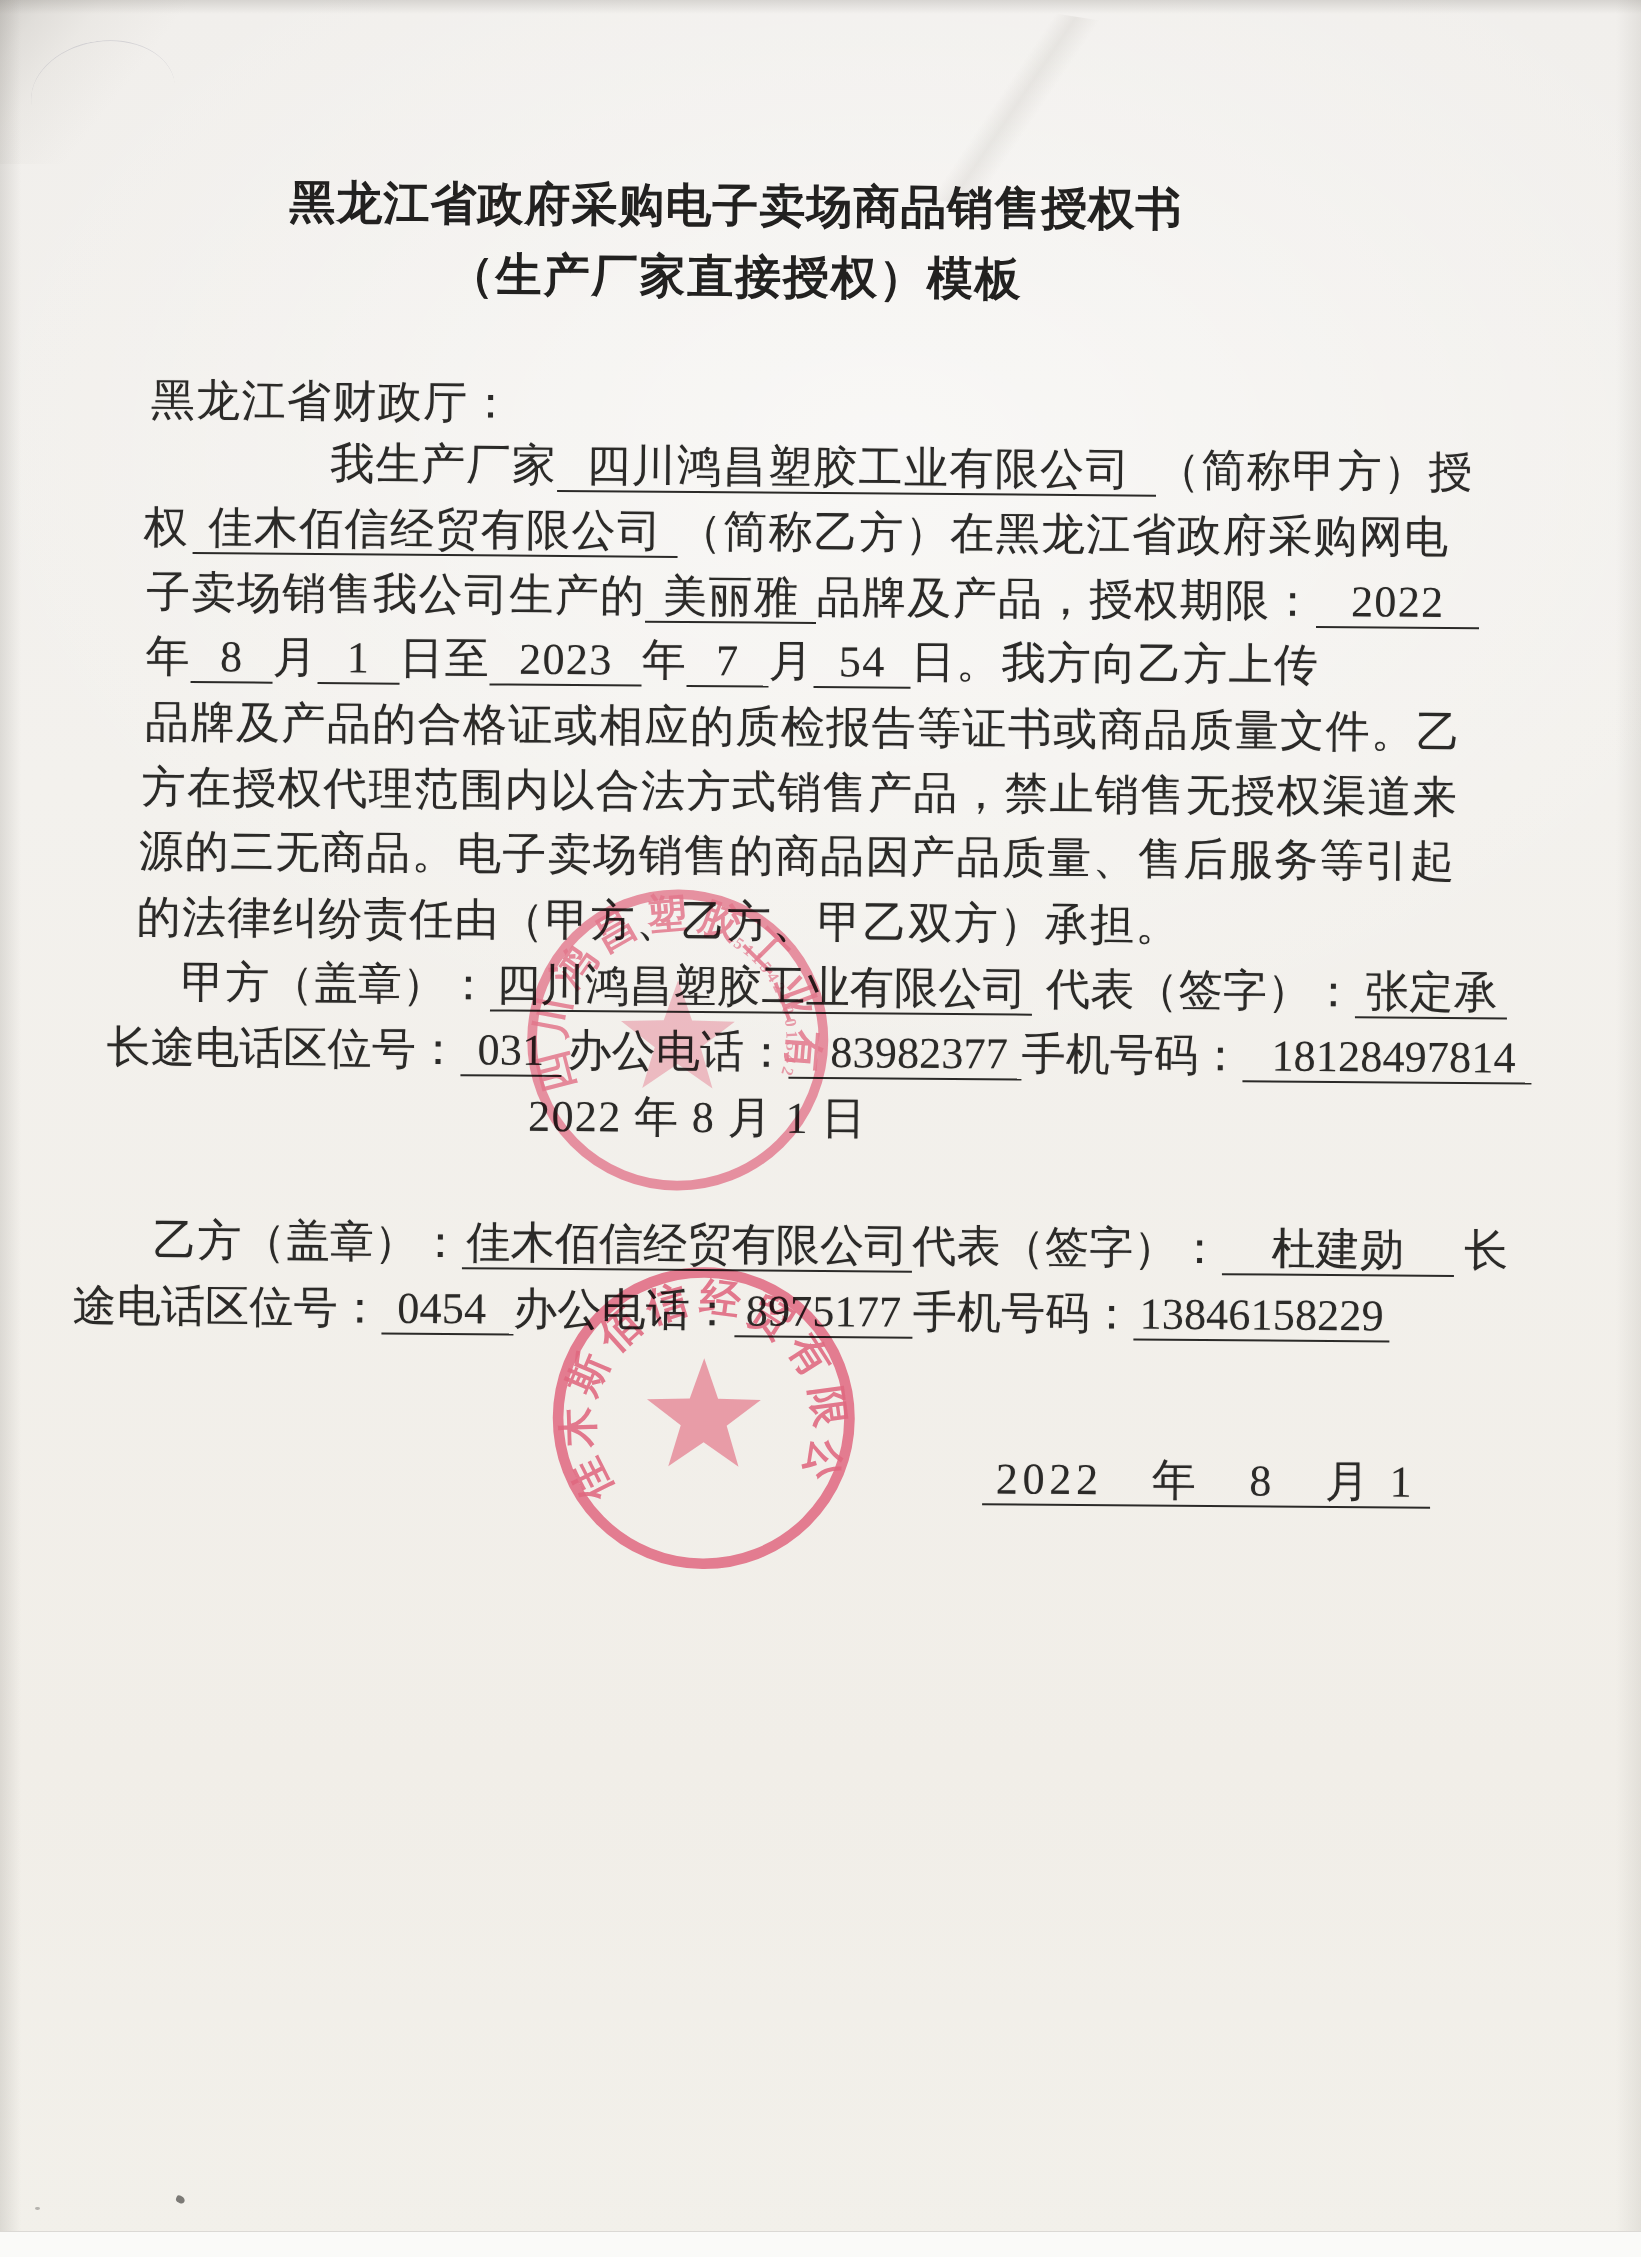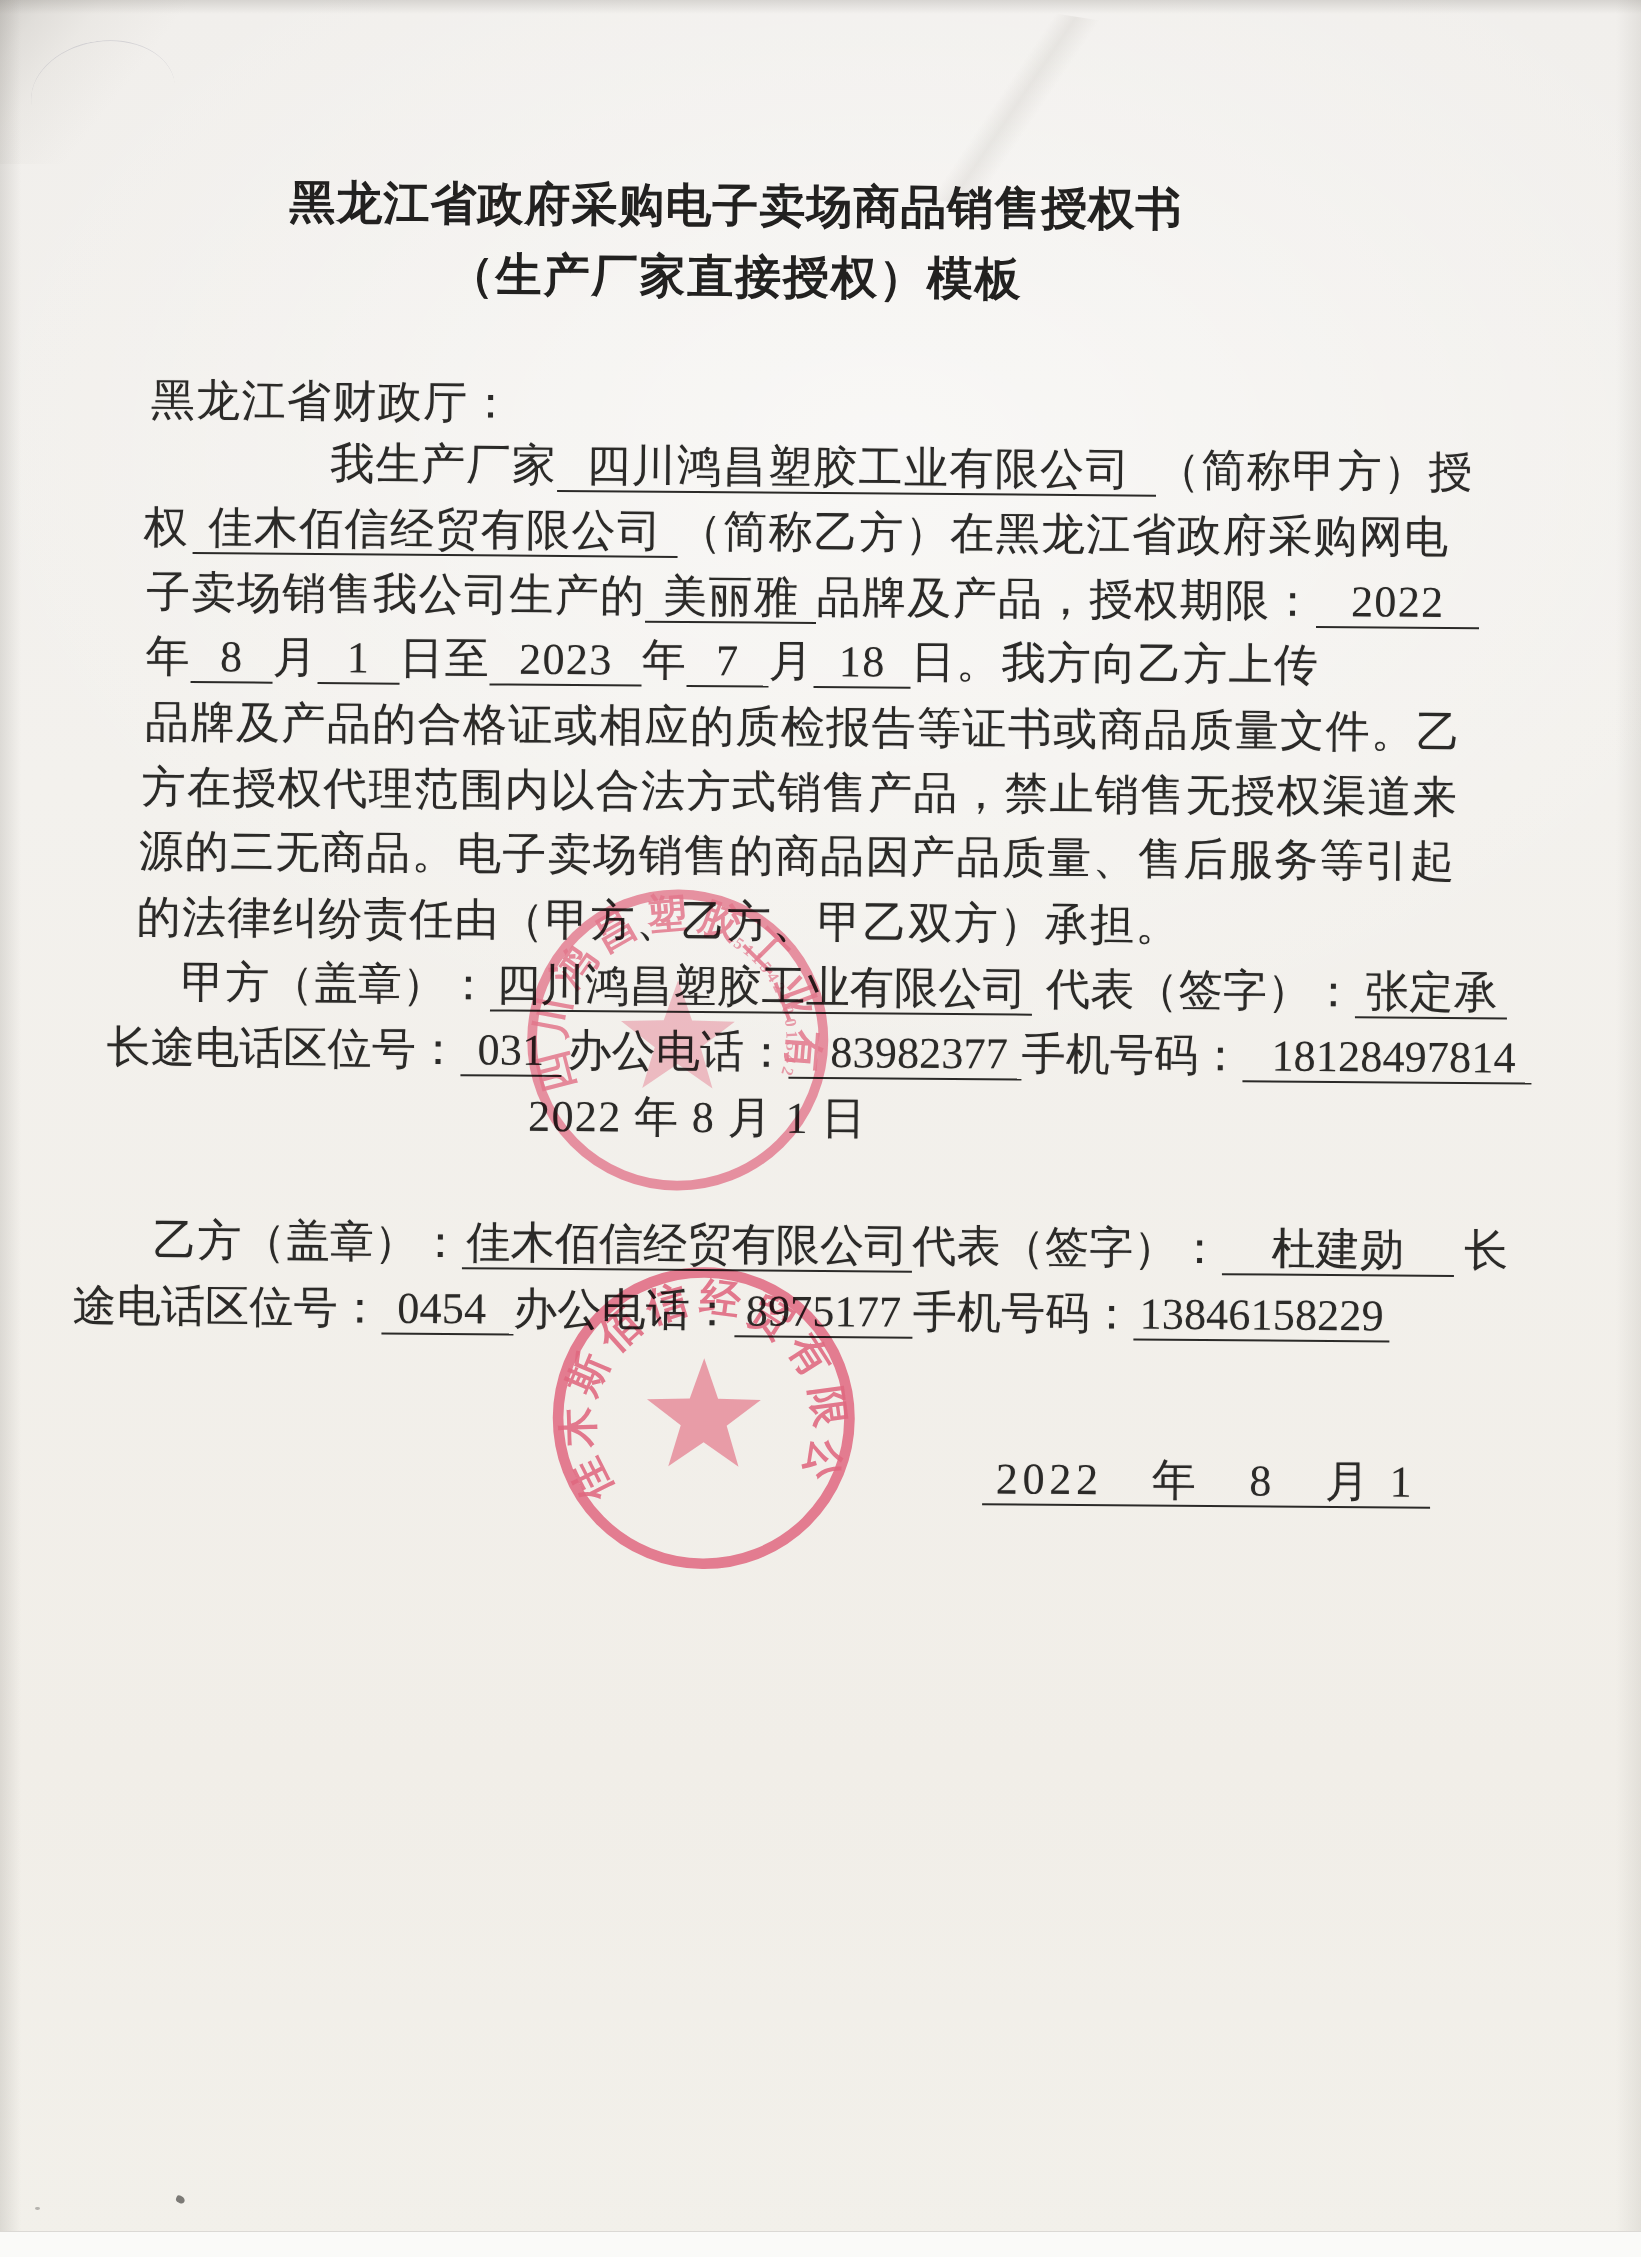--- a/index.html
+++ b/index.html
@@ -76,21 +76,21 @@
 
     <div class="line" style="left:147px;top:505px">
       <span>权</span><span class="u" style="padding:0 15.4px;margin-left:3.9px">佳木佰信经贸有限公司</span><span>（简称乙方）在黑龙江省政府采购网电</span>
     </div>
 
     <div class="line" style="left:150px;top:570px">
       <span>子卖场销售我公司生产的</span><span class="u" style="padding:0 17.4px">美丽雅</span><span>品牌及产品，授权期限：</span><span class="u" style="padding:0 35px">2022</span>
     </div>
 
     <div class="line" style="left:150px;top:634px">
-      <span>年</span><span class="u" style="padding:0 29px">8</span><span>月</span><span class="u" style="padding:0 29px">1</span><span>日至</span><span class="u" style="padding:0 29px">2023</span><span>年</span><span class="u" style="padding:0 29px">7</span><span>月</span><span class="u" style="padding:0 25px">18</span><span>日。我方向乙方上传</span>
+      <span>年</span><span class="u" style="padding:0 29px">8</span><span>月</span><span class="u" style="padding:0 29px">1</span><span>日至</span><span class="u" style="padding:0 29px">2023</span><span>年</span><span class="u" style="padding:0 29px">7</span><span>月</span><span class="u" style="padding:0 25px">54</span><span>日。我方向乙方上传</span>
     </div>
 
     <div class="line" style="left:150px;top:700px">品牌及产品的合格证或相应的质检报告等证书或商品质量文件。乙</div>
     <div class="line" style="left:147px;top:765px">方在授权代理范围内以合法方式销售产品，禁止销售无授权渠道来</div>
     <div class="line" style="left:145px;top:829px">源的三无商品。电子卖场销售的商品因产品质量、售后服务等引起</div>
     <div class="line" style="left:143px;top:895px">的法律纠纷责任由（甲方、乙方、甲乙双方）承担。</div>
 
     <div class="line tight" style="left:188px;top:960px">
       <span>甲方（盖章）：</span><span class="u" style="padding:0 5.8px">四川鸿昌塑胶工业有限公司</span><span style="margin-left:13.5px">代表（签字）：</span><span class="u" style="padding:0 9.7px">张定承</span>
     </div>

